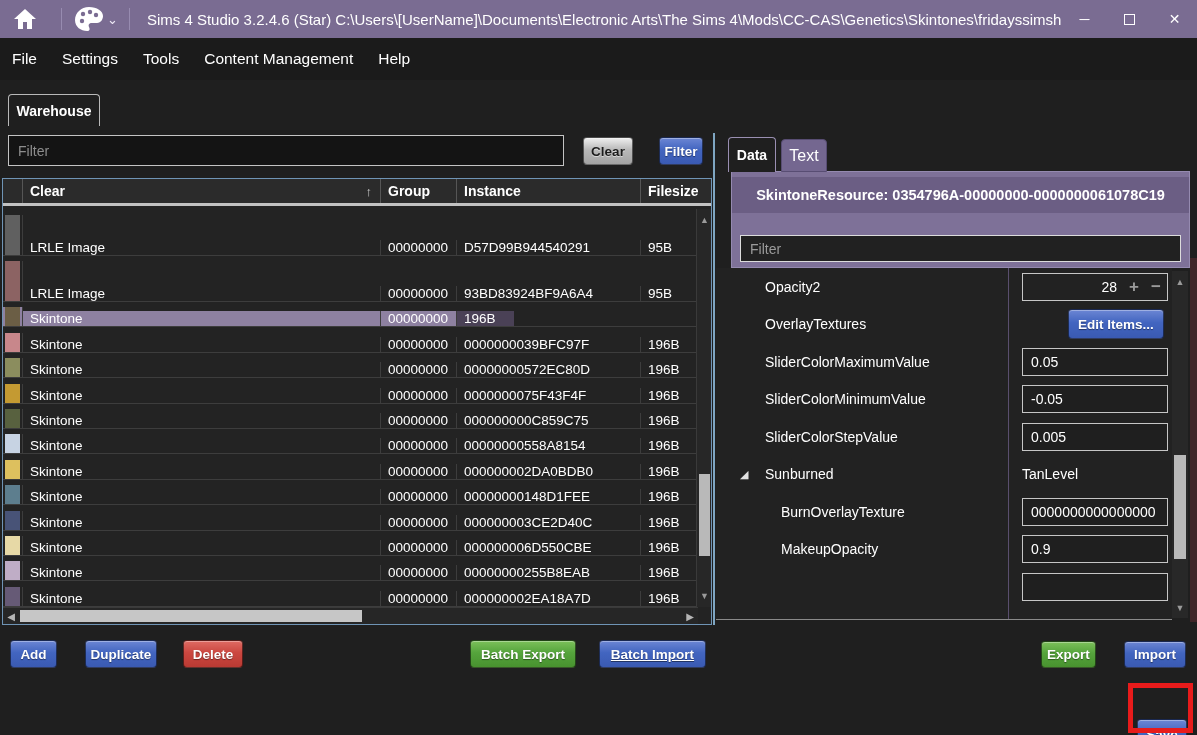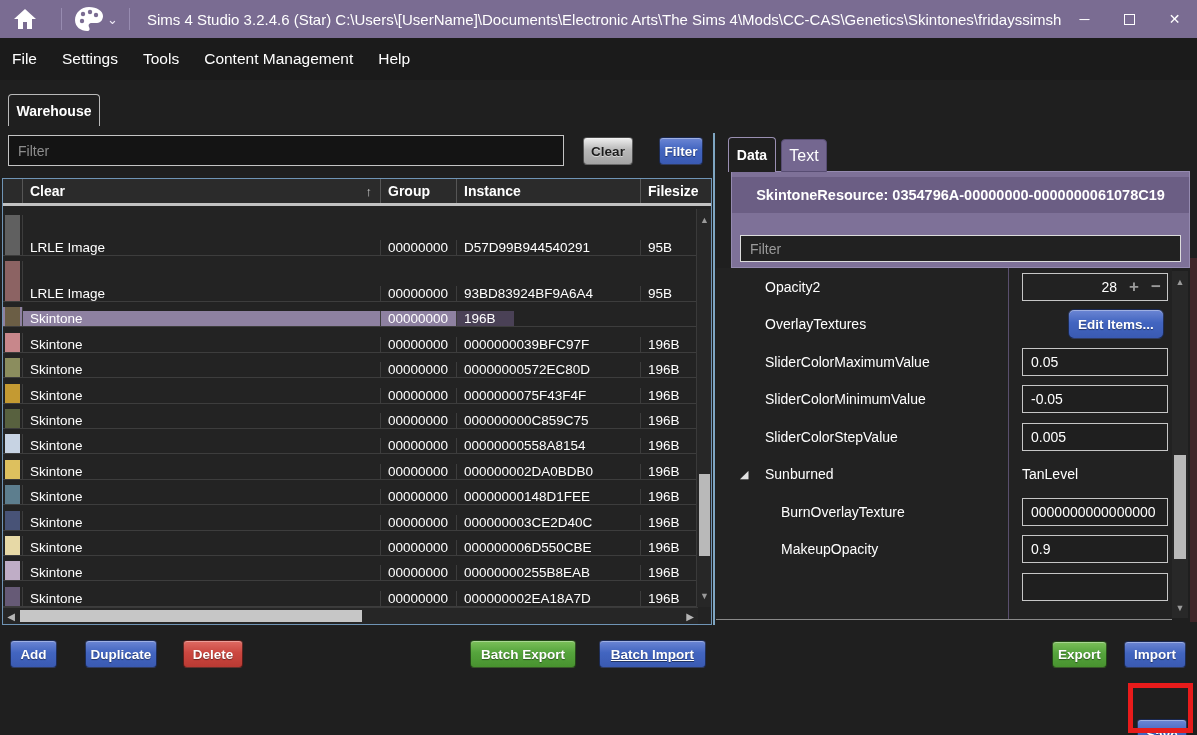--- a/index.html
+++ b/index.html
@@ -108,32 +108,32 @@
     white-space:nowrap; }
   .pname.ind { left:65px; }
   .pexp { position:absolute; left:24px; top:50%; transform:translateY(-50%); font-size:11px;
     color:#e2e2e2; }
   .pval { position:absolute; left:306px; top:50%; transform:translateY(-50%); width:146px; }
   .vbox { width:146px; height:28px; background:#1f1f1f; border:1px solid #c6c6c6; color:#fff;
     font-size:14px; padding-left:8px; font-family:"Liberation Sans", sans-serif; }
   .stepper { width:146px; height:28px; border:1px solid #c6c6c6; display:flex; align-items:center; }
   .stepper .sval { flex:1; text-align:right; font-size:14px; padding-right:6px; }
   .stepper .sbtn { width:22px; text-align:center; color:#9b9b9b; font-weight:bold; font-size:17px; }
-  .edit-items { width:96px; height:30px; margin-left:46px;border-radius:6px; }
+  .edit-items { width:96px; height:30px; margin-left:46px; }
   .vlabel { font-size:14px; color:#fff; }
   .prop-scroll { position:absolute; left:1172px; top:271px; width:16px; height:347px; background:#282828; }
   .ps-thumb { position:absolute; left:2px; top:184px; width:12px; height:104px; background:#b9b9b9; }
   .maroon-strip { position:absolute; left:1190px; top:258px; width:7px; height:364px; background:#402528; }
   
   .add-btn { position:absolute; left:10px; top:640px; width:47px; height:28px; }
   .dup-btn { position:absolute; left:85px; top:640px; width:72px; height:28px; }
   .del-btn { position:absolute; left:183px; top:640px; width:60px; height:28px; }
   .bexp-btn { position:absolute; left:470px; top:640px; width:106px; height:28px; }
   .bimp-btn { position:absolute; left:599px; top:640px; width:107px; height:28px;text-decoration:underline; }
-  .exp-btn { position:absolute; left:1041px; top:641px; width:55px; height:27px;margin-left:11px; }
+  .exp-btn { position:absolute; left:1041px; top:641px; width:55px; height:27px; }
   .imp-btn { position:absolute; left:1124px; top:641px; width:62px; height:27px; }
   .save-btn { position:absolute; left:1137px; top:695px; width:50px; height:31px;margin-top:24px; }
   .save-highlight { position:absolute; left:1128px; top:683px; width:65px; height:50px;
     border:5px solid #e81b1b; }
   
   .svg-ic { display:block; }
 </style>
 </head>
 <body>
 

